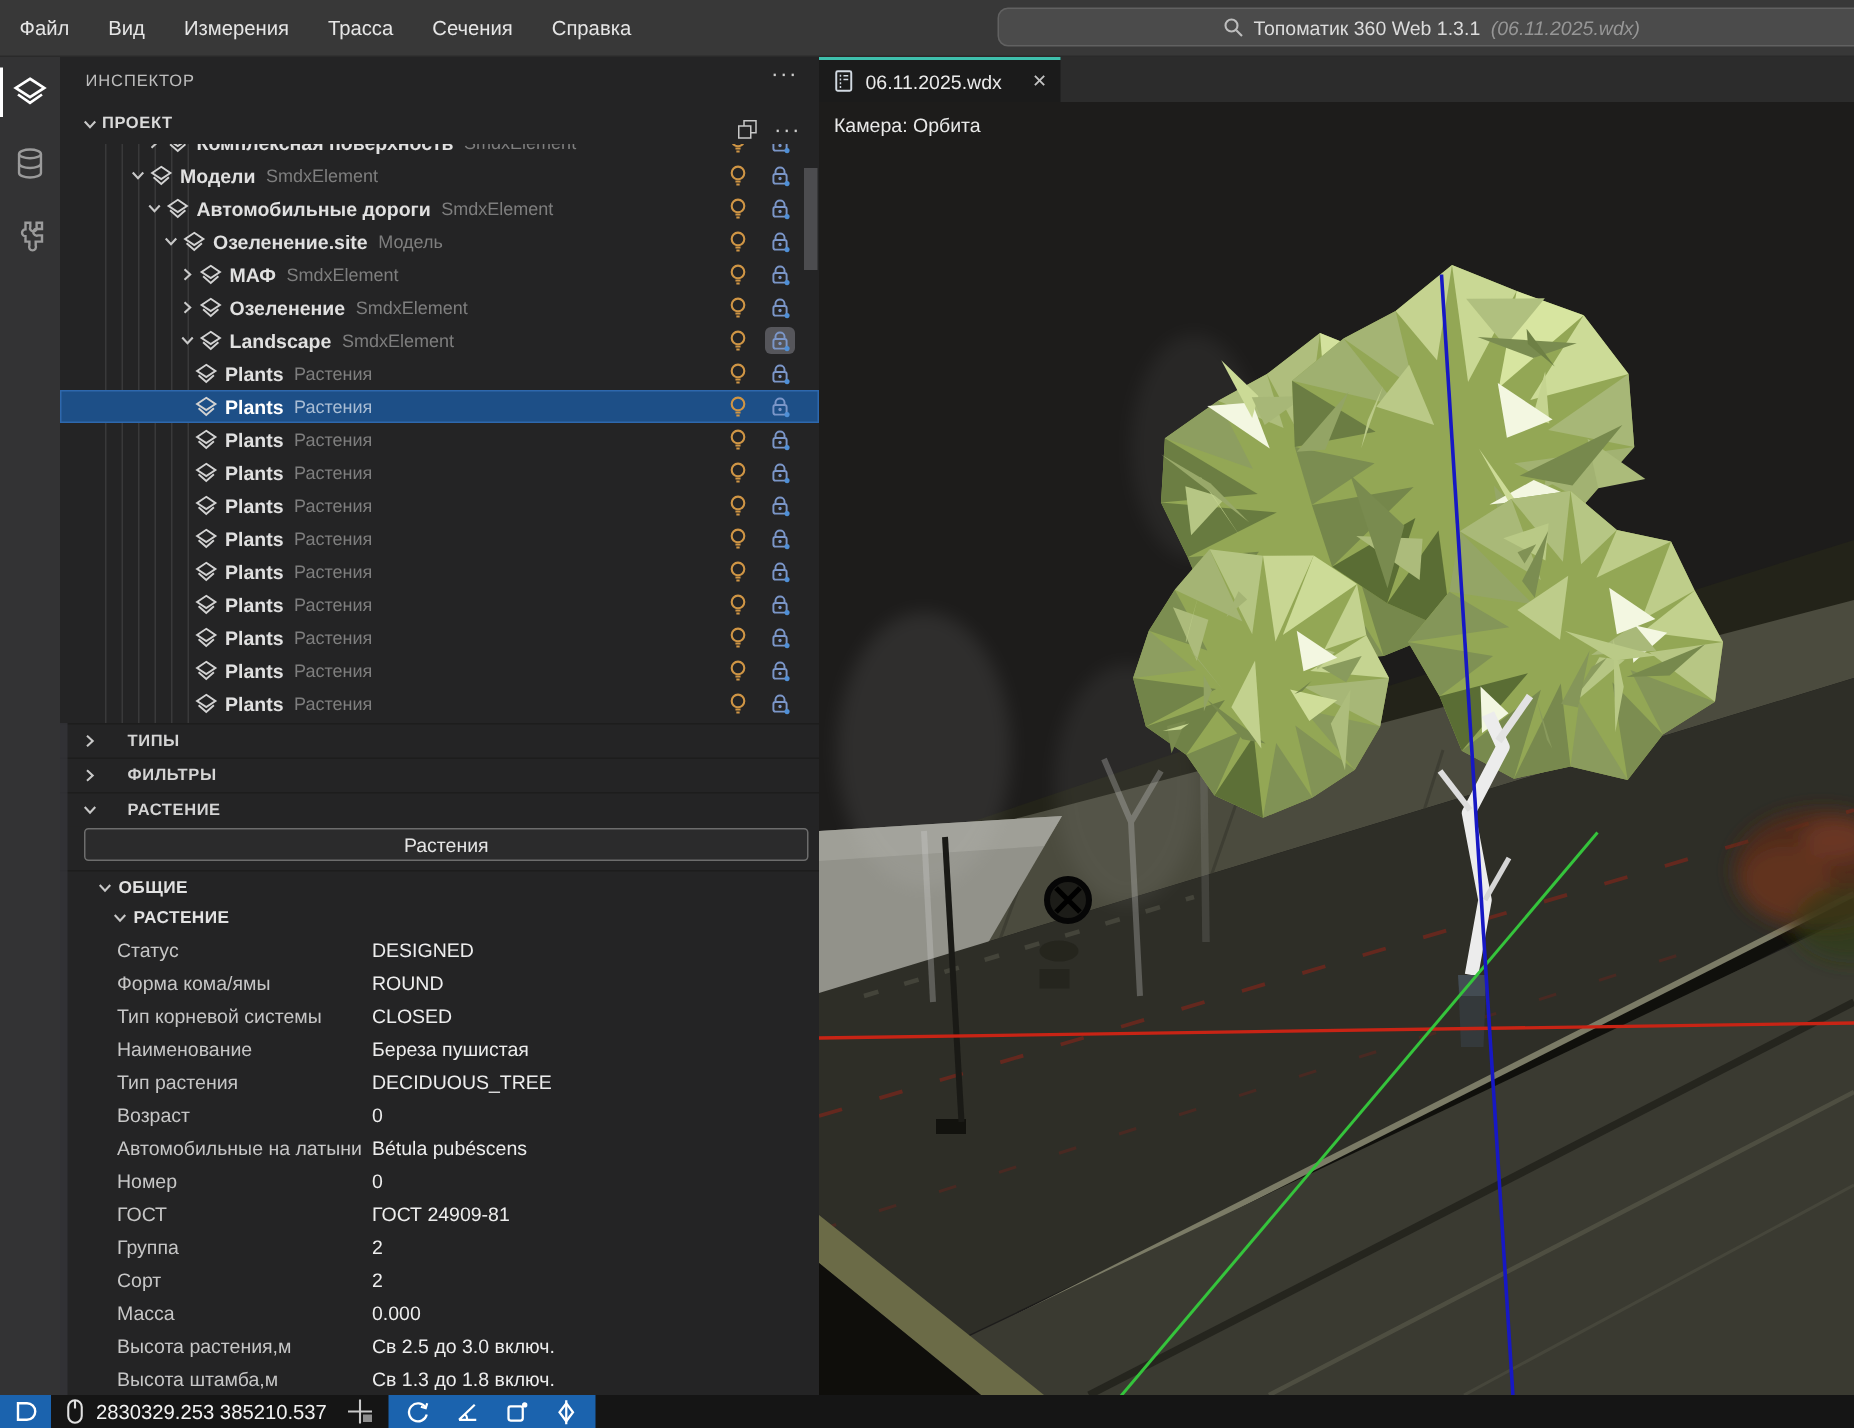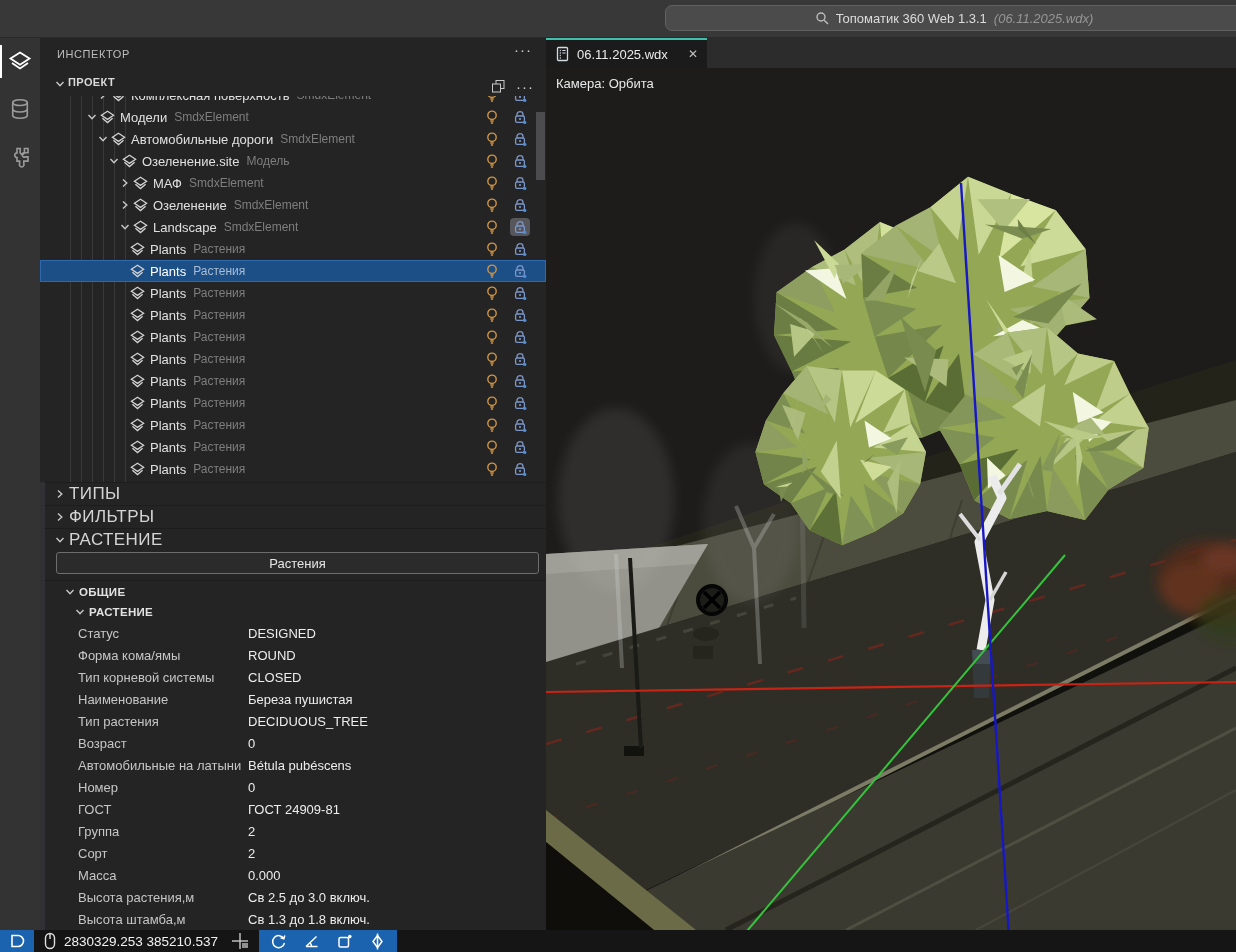--- a/index.html
+++ b/index.html
@@ -27,32 +27,32 @@
   #project-row .chev{margin-left:14px;}
   #project-label{font-size:11px;font-weight:700;letter-spacing:.4px;color:#dadada;margin-left:2px;}
   #project-icons{position:absolute;right:12px;top:3px;display:flex;gap:10px;align-items:center;}
   #tree{position:absolute;left:0;top:58px;right:0;height:386px;overflow:hidden;}
   .guide{position:absolute;top:0;bottom:0;width:1px;background:#39393a;}
   #tree-rows{position:relative;margin-top:-12px;}
   .tree-row{position:relative;height:22px;display:flex;align-items:center;font-size:13px;box-sizing:border-box;}
   .tree-row.selected{background:var(--sel);box-shadow:inset 0 0 0 1px #2e68ad;}
   .tree-row .chev{width:14px;display:flex;flex:none;}
   .tree-row .icon-d{display:flex;flex:none;}
-  .tree-row .name{font-weight:400;color:#e0e0e0;margin-left:5px;white-space:nowrap;}
+  .tree-row .name{font-weight:700;color:#e0e0e0;margin-left:5px;white-space:nowrap;}
   .tree-row.selected .name{color:#fff;}
   .tree-row .type{font-size:12px;color:#7e7e7e;margin-left:7px;white-space:nowrap;}
   .tree-row.selected .type{color:#a9bdd4;}
   .bulb{position:absolute;right:46px;top:3px;display:flex;}
   .lockw{position:absolute;right:16px;top:2px;display:flex;padding:1px 2px;border-radius:4px;}
   .lockw.hl{background:#56565b;}
   #tree-scrollbar{position:absolute;right:1px;top:16px;width:9px;height:68px;background:#4c4c4f;}
   .section-h{position:absolute;left:0;right:0;height:22px;display:flex;align-items:center;
              border-top:1px solid #1d1d1d;background:#242425;}
   .section-h .chev{margin-left:14px;display:flex;}
-  .section-h .lbl{font-size:17px;font-weight:400;letter-spacing:.4px;color:#d4d4d4;margin-left:3px;}
+  .section-h .lbl{font-size:11px;font-weight:700;letter-spacing:.4px;color:#d4d4d4;margin-left:19px;}
   #type-btn{position:absolute;top:514px;left:16px;right:7px;height:20px;border:1px solid #6d6d6d;
             border-radius:3px;background:#2b2b2c;display:flex;align-items:center;justify-content:center;
             font-size:13px;color:#e5e5e5;}
   .grp-row{position:absolute;left:0;right:0;height:21px;display:flex;align-items:center;border-top:1px solid #1d1d1d;}
   .grp-row .lbl{font-size:11.5px;font-weight:700;color:#e2e2e2;letter-spacing:.3px;margin-left:3px;}
   #props{position:absolute;left:0;top:584px;right:0;bottom:0;overflow:hidden;}
   .prop-row{height:22px;display:flex;align-items:center;font-size:13px;}
   .prop-label{width:170px;padding-left:38px;color:#c6c6c6;white-space:nowrap;flex:none;}
   .prop-value{color:#ededed;white-space:nowrap;}
   #left-strip{position:absolute;left:0;top:444px;bottom:0;width:5px;background:#35353a;opacity:.8;}
@@ -76,20 +76,21 @@
   #sb-tools{margin-left:10px;height:22px;background:var(--sbblue);display:flex;align-items:center;
             padding:0 11px;gap:16px;}
   .sb-tool{display:flex;}
 </style>
 </head>
 <body>
 
 <div id="app">
 
   <div id="titlebar">
+    <div id="menubar"><span class="menu-item">Файл</span><span class="menu-item">Вид</span><span class="menu-item">Измерения</span><span class="menu-item">Трасса</span><span class="menu-item">Сечения</span><span class="menu-item">Справка</span></div>
     <div id="searchbox">
       <span style="display:flex">
         <svg width="14" height="14" viewBox="0 0 14 14">
             <circle cx="6" cy="6" r="4" fill="none" stroke="#bdbdbd" stroke-width="1.4"></circle>
             <line x1="9.2" y1="9.2" x2="13" y2="13" stroke="#bdbdbd" stroke-width="1.4"></line>
           </svg>
       </span>
       <span id="search-app">Топоматик 360 Web 1.3.1</span>
       <span id="search-hint">(06.11.2025.wdx)</span>
     </div>

